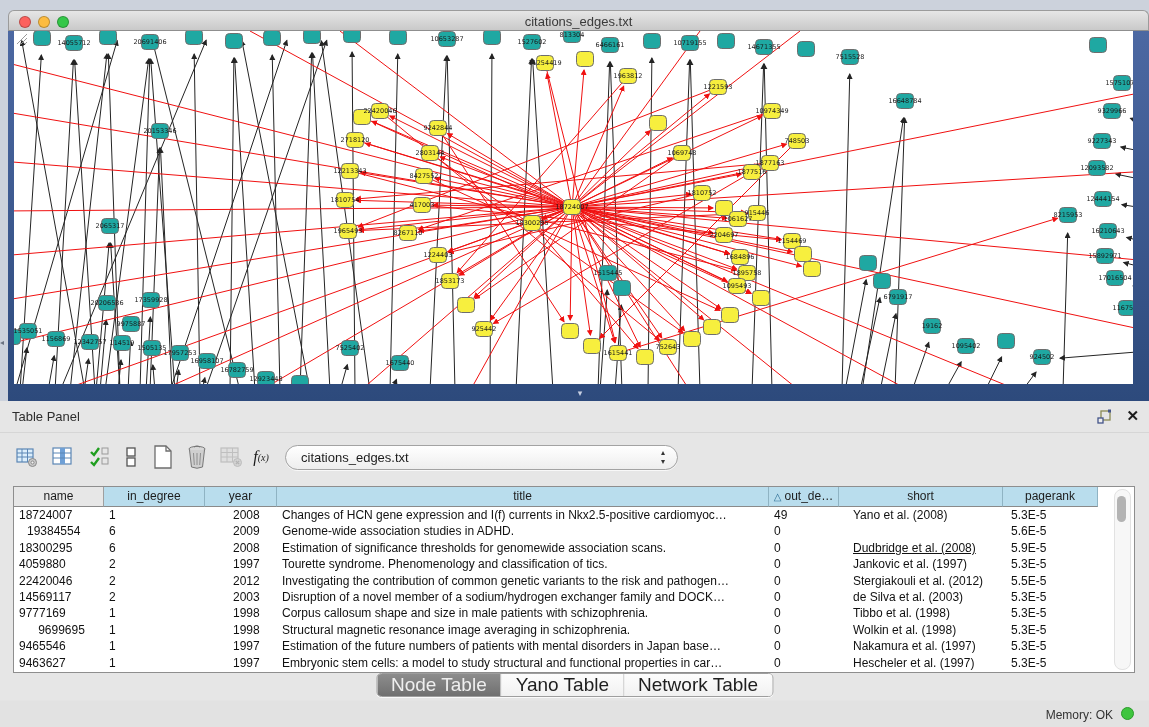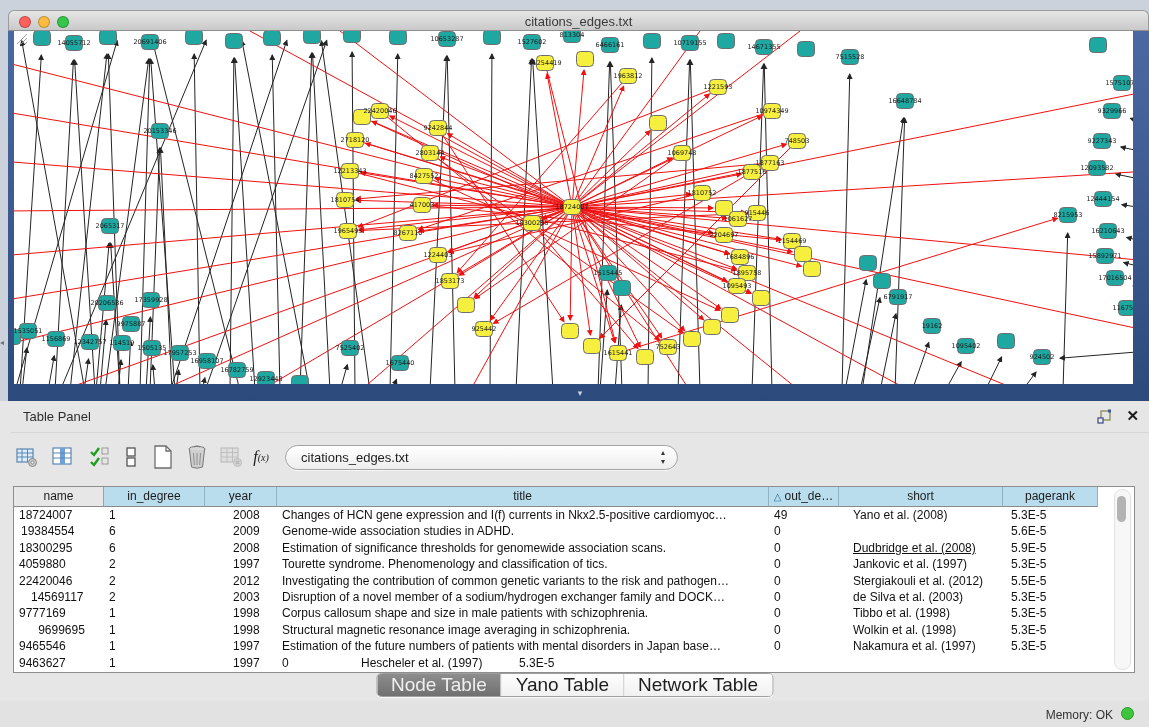--- a/index.html
+++ b/index.html
@@ -16,21 +16,21 @@
   .light{width:12px;height:12px;border-radius:50%;box-sizing:border-box;border:1px solid rgba(0,0,0,.25);}
   .frame{position:absolute;left:0;top:21px;right:0;bottom:0;
     background:linear-gradient(180deg,#4c68a2,#2d4a7c);}
   .canvas{position:absolute;left:6px;top:0;width:1119px;height:353px;background:#ffffff;overflow:hidden;}
   .canvas svg{position:absolute;left:0;top:0;}
   .grip{position:absolute;right:2px;bottom:2px;width:14px;height:14px;}
   .split-handle{position:absolute;left:565px;bottom:3px;width:14px;height:10px;color:#c7d0e2;font-size:9px;line-height:10px;text-align:center;}
   .west-arrow{position:absolute;left:0px;top:338px;width:7px;height:10px;color:#6b7382;font-size:8px;line-height:10px;}
   
   #table-panel{position:absolute;left:0;top:401px;width:1149px;height:299px;background:#e6e6e6;}
-  .tp-header{position:absolute;left:11px;top:0;right:0;height:31px;border-bottom:1px solid #d6d6d6;}
+  .tp-header{position:absolute;left:0;top:0;right:0;height:31px;border-bottom:1px solid #d6d6d6;}
   .tp-title{position:absolute;left:12px;top:8px;font-size:13px;color:#2d2d2d;}
   .tp-float{position:absolute;right:36px;top:8px;width:16px;height:16px;}
   .tp-close{position:absolute;right:10px;top:6px;font-size:15px;font-weight:bold;color:#1c1c1c;cursor:default;}
   .toolbar{position:absolute;left:0;top:31px;right:0;height:52px;}
   .icon-btn{position:absolute;top:12px;width:26px;height:26px;display:flex;align-items:center;justify-content:center;}
   .combo{position:absolute;left:285px;top:13px;width:393px;height:25px;border:1px solid #a3a3a3;border-radius:13px;
     background:linear-gradient(#ffffff,#eeeeee);box-sizing:border-box;box-shadow:0 1px 0 rgba(255,255,255,.7);}
   .combo-text{position:absolute;left:15px;top:4px;font-size:13px;color:#1d1d1d;}
   .combo-arrows{position:absolute;right:12px;top:2px;font-size:8px;line-height:9px;color:#333;text-align:center;}
   
@@ -525,21 +525,21 @@
         <div class="tr">
           <div class="td" style="width: 90px; padding-left: 5px;">18724007</div>
           <div class="td" style="width: 101px; padding-left: 5px;">1</div>
           <div class="td" style="width: 72px; padding-left: 28px;">2008</div>
           <div class="td" style="width: 492px; padding-left: 5px;">Changes of HCN gene expression and I(f) currents in Nkx2.5-positive cardiomyoc…</div>
           <div class="td" style="width: 70px; padding-left: 5px;">49</div>
           <div class="td" style="width: 164px; padding-left: 14px;">Yano et al. (2008)</div>
           <div class="td" style="width: 95px; padding-left: 8px;">5.3E-5</div>
         </div>
         <div class="tr">
-          <div class="td" style="width: 90px; padding-left: 7px;">19384554</div>
+          <div class="td" style="width: 90px; padding-left: 13px;">19384554</div>
           <div class="td" style="width: 101px; padding-left: 5px;">6</div>
           <div class="td" style="width: 72px; padding-left: 28px;">2009</div>
           <div class="td" style="width: 492px; padding-left: 5px;">Genome-wide association studies in ADHD.</div>
           <div class="td" style="width: 70px; padding-left: 5px;">0</div>
           <div class="td" style="width: 164px; padding-left: 14px; margin-top: 36px;">Franke et al. (2009)</div>
           <div class="td" style="width: 95px; padding-left: 8px;">5.6E-5</div>
         </div>
         <div class="tr">
           <div class="td" style="width: 90px; padding-left: 5px;">18300295</div>
           <div class="td" style="width: 101px; padding-left: 5px;">6</div>
@@ -561,21 +561,21 @@
         <div class="tr">
           <div class="td" style="width: 90px; padding-left: 5px;">22420046</div>
           <div class="td" style="width: 101px; padding-left: 5px;">2</div>
           <div class="td" style="width: 72px; padding-left: 28px;">2012</div>
           <div class="td" style="width: 492px; padding-left: 5px;">Investigating the contribution of common genetic variants to the risk and pathogen…</div>
           <div class="td" style="width: 70px; padding-left: 5px;">0</div>
           <div class="td" style="width: 164px; padding-left: 14px;">Stergiakouli et al. (2012)</div>
           <div class="td" style="width: 95px; padding-left: 8px;">5.5E-5</div>
         </div>
         <div class="tr">
-          <div class="td" style="width: 90px; padding-left: 17px;">14569117</div>
+          <div class="td" style="width: 90px; padding-left: 5px;">14569117</div>
           <div class="td" style="width: 101px; padding-left: 5px;">2</div>
           <div class="td" style="width: 72px; padding-left: 28px;">2003</div>
           <div class="td" style="width: 492px; padding-left: 5px;">Disruption of a novel member of a sodium/hydrogen exchanger family and DOCK…</div>
           <div class="td" style="width: 70px; padding-left: 5px;">0</div>
           <div class="td" style="width: 164px; padding-left: 14px;">de Silva et al. (2003)</div>
           <div class="td" style="width: 95px; padding-left: 8px;">5.3E-5</div>
         </div>
         <div class="tr">
           <div class="td" style="width: 90px; padding-left: 5px;">9777169</div>
           <div class="td" style="width: 101px; padding-left: 5px;">1</div>
@@ -600,20 +600,21 @@
           <div class="td" style="width: 72px; padding-left: 28px;">1997</div>
           <div class="td" style="width: 492px; padding-left: 5px;">Estimation of the future numbers of patients with mental disorders in Japan base…</div>
           <div class="td" style="width: 70px; padding-left: 5px;">0</div>
           <div class="td" style="width: 164px; padding-left: 14px;">Nakamura et al. (1997)</div>
           <div class="td" style="width: 95px; padding-left: 8px;">5.3E-5</div>
         </div>
         <div class="tr">
           <div class="td" style="width: 90px; padding-left: 5px;">9463627</div>
           <div class="td" style="width: 101px; padding-left: 5px;">1</div>
           <div class="td" style="width: 72px; padding-left: 28px;">1997</div>
+          <div class="td" style="width: 492px; padding-left: 5px;">Embryonic stem cells: a model to study structural and functional properties in car…</div>
           <div class="td" style="width: 70px; padding-left: 5px;">0</div>
           <div class="td" style="width: 164px; padding-left: 14px;">Hescheler et al. (1997)</div>
           <div class="td" style="width: 95px; padding-left: 8px;">5.3E-5</div>
         </div>
       </div>
     <div class="vscroll">
       <div class="vthumb"></div>
     </div>
   </div>
 

